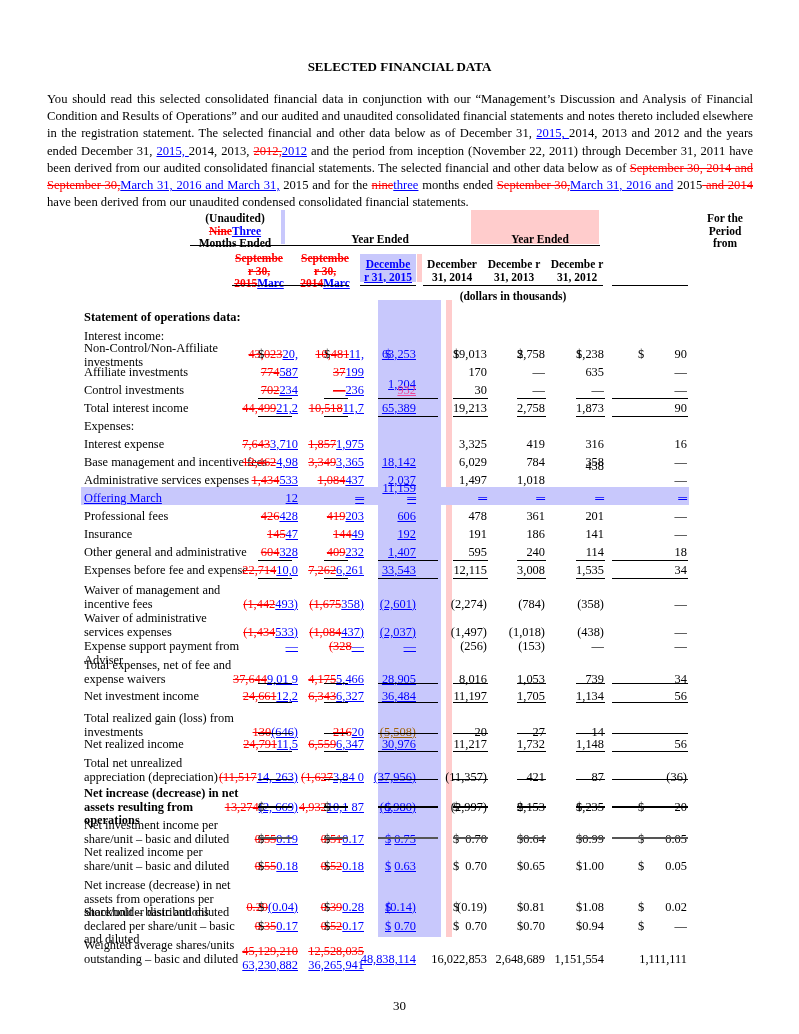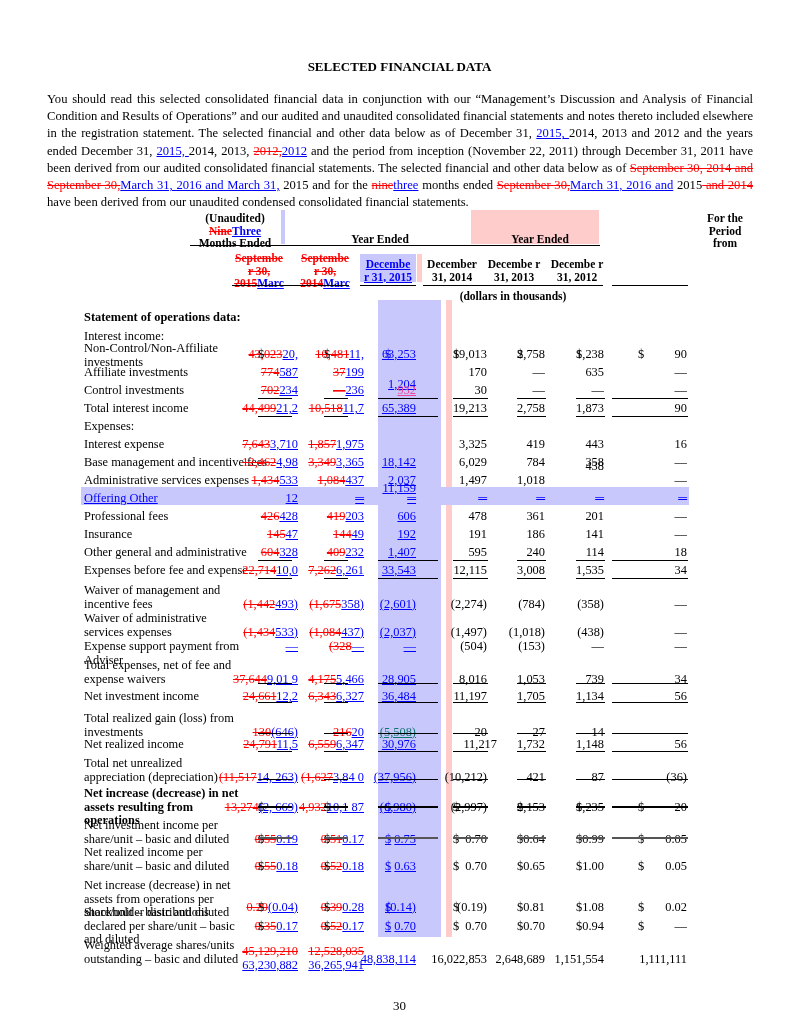--- a/index.html
+++ b/index.html
@@ -110,39 +110,39 @@
     <div class="cell" style="top: 402px; right: 312px;">19,213</div>
     <div class="cell" style="top: 402px; right: 254px;">2,758</div>
     <div class="cell" style="top: 402px; right: 195px;">1,873</div>
     <div class="cell" style="top: 402px; right: 112px;">90</div>
     <div class="lbl" style="top: 438px; width: 200px;">Interest expense</div>
     <div class="cell" style="top: 438px; right: 501px;"><span class="del">7,643</span><span class="ins">3,710</span></div>
     <div class="cell" style="top: 438px; right: 435px;"><span class="del">1,857</span><span class="ins">1,975</span></div>
     <div class="cell ins" style="top: 438px; right: 383px; color: rgb(0, 0, 255); text-decoration: underline; margin-top: 44px;">11,159</div>
     <div class="cell" style="top: 438px; right: 312px;">3,325</div>
     <div class="cell" style="top: 438px; right: 254px;">419</div>
-    <div class="cell" style="top: 438px; right: 195px;">443</div>
+    <div class="cell" style="top: 438px; right: 195px;">316</div>
     <div class="cell" style="top: 438px; right: 112px;">16</div>
     <div class="lbl" style="top: 456px; width: 220px;">Base management and incentive fees</div>
     <div class="cell" style="top: 456px; right: 501px;"><span class="del">12,462</span><span class="ins">4,98</span></div>
     <div class="cell" style="top: 456px; right: 435px;"><span class="del">3,349</span><span class="ins">3,365</span></div>
     <div class="cell ins" style="top: 456px; right: 383px; color: rgb(0, 0, 255); text-decoration: underline;">18,142</div>
     <div class="cell" style="top: 456px; right: 312px;">6,029</div>
     <div class="cell" style="top: 456px; right: 254px;">784</div>
     <div class="cell" style="top: 456px; right: 195px;">358</div>
     <div class="cell" style="top: 456px; right: 112px;">—</div>
     <div class="lbl" style="top: 474px; width: 200px;">Administrative services expenses</div>
     <div class="cell" style="top: 474px; right: 501px;"><span class="del">1,434</span><span class="ins">533</span></div>
     <div class="cell" style="top: 474px; right: 435px;"><span class="del">1,084</span><span class="ins">437</span></div>
     <div class="cell ins" style="top: 474px; right: 383px; color: rgb(0, 0, 255); text-decoration: underline;">2,037</div>
     <div class="cell" style="top: 474px; right: 312px;">1,497</div>
     <div class="cell" style="top: 474px; right: 254px;">1,018</div>
     <div class="cell" style="top: 460px; right: 195px; text-align: center;">438</div>
     <div class="cell" style="top: 474px; right: 112px;">—</div>
-    <div class="lbl" style="top: 492px; width: 160px; color: rgb(0, 0, 255); text-decoration: underline;">Offering Other</div>
+    <div class="lbl" style="top: 492px; width: 160px; color: rgb(0, 0, 255); text-decoration: underline;">Offering March</div>
     <div class="cell" style="top: 492px; right: 501px;"><span class="del"></span><span class="ins">12</span></div>
     <div class="cell" style="top: 492px; right: 435px;"><span class="del"></span><span class="ins">═</span></div>
     <div class="cell ins" style="top: 492px; right: 383px; color: rgb(0, 0, 255); text-decoration: underline;">═</div>
     <div class="cell" style="top: 492px; right: 312px; color: rgb(0, 0, 255);">═</div>
     <div class="cell" style="top: 492px; right: 254px; color: rgb(0, 0, 255);">═</div>
     <div class="cell" style="top: 492px; right: 195px; color: rgb(0, 0, 255);">═</div>
     <div class="cell" style="top: 492px; right: 112px; color: rgb(0, 0, 255);">═</div>
     <div class="lbl" style="top: 510px; width: 200px;">Professional fees</div>
     <div class="cell" style="top: 510px; right: 501px;"><span class="del">426</span><span class="ins">428</span></div>
     <div class="cell" style="top: 510px; right: 435px;"><span class="del">419</span><span class="ins">203</span></div>
@@ -188,21 +188,21 @@
     <div class="cell" style="top: 626px; right: 435px;"><span class="del">(1,084</span><span class="ins">437)</span></div>
     <div class="cell ins" style="top: 626px; right: 383px; color: rgb(0, 0, 255); text-decoration: underline;">(2,037)</div>
     <div class="cell" style="top: 626px; right: 312px;">(1,497)</div>
     <div class="cell" style="top: 626px; right: 254px;">(1,018)</div>
     <div class="cell" style="top: 626px; right: 195px;">(438)</div>
     <div class="cell" style="top: 626px; right: 112px;">—</div>
     <div class="lbl" style="top: 640px; width: 160px;">Expense support payment from Adviser</div>
     <div class="cell" style="top: 640px; right: 501px;"><span class="del"></span><span class="ins">—</span></div>
     <div class="cell" style="top: 640px; right: 435px;"><span class="del">(328</span><span class="ins">—</span></div>
     <div class="cell ins" style="top: 640px; right: 383px; color: rgb(0, 0, 255); text-decoration: underline;">—</div>
-    <div class="cell" style="top: 640px; right: 312px;">(504)</div>
+    <div class="cell" style="top: 640px; right: 312px;">(256)</div>
     <div class="cell" style="top: 640px; right: 254px; margin-left: 20px;">(153)</div>
     <div class="cell" style="top: 640px; right: 195px;">—</div>
     <div class="cell" style="top: 640px; right: 112px;">—</div>
     <div class="lbl" style="top: 659px; width: 160px;">Total expenses, net of fee and expense waivers</div>
     <div class="cell" style="top: 673px; right: 501px;"><span class="del">37,644</span><span class="ins">9,01 9</span></div>
     <div class="cell" style="top: 673px; right: 435px;"><span class="del">4,175</span><span class="ins">5,466</span></div>
     <div class="cell ins" style="top: 673px; right: 383px; color: rgb(0, 0, 255); text-decoration: underline;">28,905</div>
     <div class="cell" style="top: 673px; right: 312px;">8,016</div>
     <div class="cell" style="top: 673px; right: 254px;">1,053</div>
     <div class="cell" style="top: 673px; right: 195px;">739</div>
@@ -211,38 +211,38 @@
     <div class="cell" style="top: 690px; right: 501px;"><span class="del">24,661</span><span class="ins">12,2</span></div>
     <div class="cell" style="top: 690px; right: 435px;"><span class="del">6,343</span><span class="ins">6,327</span></div>
     <div class="cell ins" style="top: 690px; right: 383px; color: rgb(0, 0, 255); text-decoration: underline;">36,484</div>
     <div class="cell" style="top: 690px; right: 312px;">11,197</div>
     <div class="cell" style="top: 690px; right: 254px;">1,705</div>
     <div class="cell" style="top: 690px; right: 195px;">1,134</div>
     <div class="cell" style="top: 690px; right: 112px;">56</div>
     <div class="lbl" style="top: 712px; width: 160px;">Total realized gain (loss) from investments</div>
     <div class="cell" style="top: 726px; right: 501px;"><span class="del">130</span><span class="ins">(646)</span></div>
     <div class="cell" style="top: 726px; right: 435px;"><span class="del">216</span><span class="ins">20</span></div>
-    <div class="cell ins" style="top: 726px; right: 383px; color: #0f766e; text-decoration: underline;">(5,508)</div>
+    <div class="cell ins" style="top: 726px; right: 383px; color: #a16207; text-decoration: underline;">(5,508)</div>
     <div class="cell" style="top: 726px; right: 312px;">20</div>
     <div class="cell" style="top: 726px; right: 254px;">27</div>
     <div class="cell" style="top: 726px; right: 195px;">14</div>
     <div class="cell" style="top: 726px; right: 112px;">—</div>
     <div class="lbl" style="top: 738px; width: 200px;">Net realized income</div>
     <div class="cell" style="top: 738px; right: 501px;"><span class="del">24,791</span><span class="ins">11,5</span></div>
     <div class="cell" style="top: 738px; right: 435px;"><span class="del">6,559</span><span class="ins">6,347</span></div>
     <div class="cell ins" style="top: 738px; right: 383px; color: rgb(0, 0, 255); text-decoration: underline;">30,976</div>
-    <div class="cell" style="top: 738px; right: 302px; padding-left: 24px;">11,217</div>
+    <div class="cell" style="top: 738px; right: 312px; padding-left: 24px;">11,217</div>
     <div class="cell" style="top: 738px; right: 254px;">1,732</div>
     <div class="cell" style="top: 738px; right: 195px;">1,148</div>
     <div class="cell" style="top: 738px; right: 112px;">56</div>
     <div class="lbl" style="top: 757px; width: 160px;">Total net unrealized appreciation (depreciation)</div>
     <div class="cell" style="top: 771px; right: 501px;"><span class="del">(11,517</span><span class="ins">14, 263)</span></div>
     <div class="cell" style="top: 771px; right: 435px;"><span class="del">(1,627</span><span class="ins">3,84 0</span></div>
     <div class="cell ins" style="top: 771px; right: 383px; color: rgb(0, 0, 255); text-decoration: underline;">(37,956)</div>
-    <div class="cell" style="top: 771px; right: 312px;">(10,212)</div>
+    <div class="cell" style="top: 771px; right: 312px;">(11,357)</div>
     <div class="cell" style="top: 771px; right: 254px;">421</div>
     <div class="cell" style="top: 771px; right: 195px;">87</div>
     <div class="cell" style="top: 771px; right: 112px;">(36)</div>
     <div class="lbl" style="top: 787px; width: 160px; font-weight: bold;">Net increase (decrease) in net assets resulting from operations</div>
     <div class="cell" style="top: 801px; right: 501px;"><span class="del">13,274</span><span class="ins">(2, 669)</span></div>
     <div class="cell" style="top: 801px; right: 435px;"><span class="del">4,932</span><span class="ins">10,1 87</span></div>
     <div class="cell ins" style="top: 801px; right: 383px; color: rgb(0, 0, 255); text-decoration: underline;">(6,980)</div>
     <div class="cell" style="top: 801px; right: 312px;">(2,997)</div>
     <div class="cell" style="top: 801px; right: 254px;">2,153</div>
     <div class="cell" style="top: 801px; right: 195px;">1,235</div>

